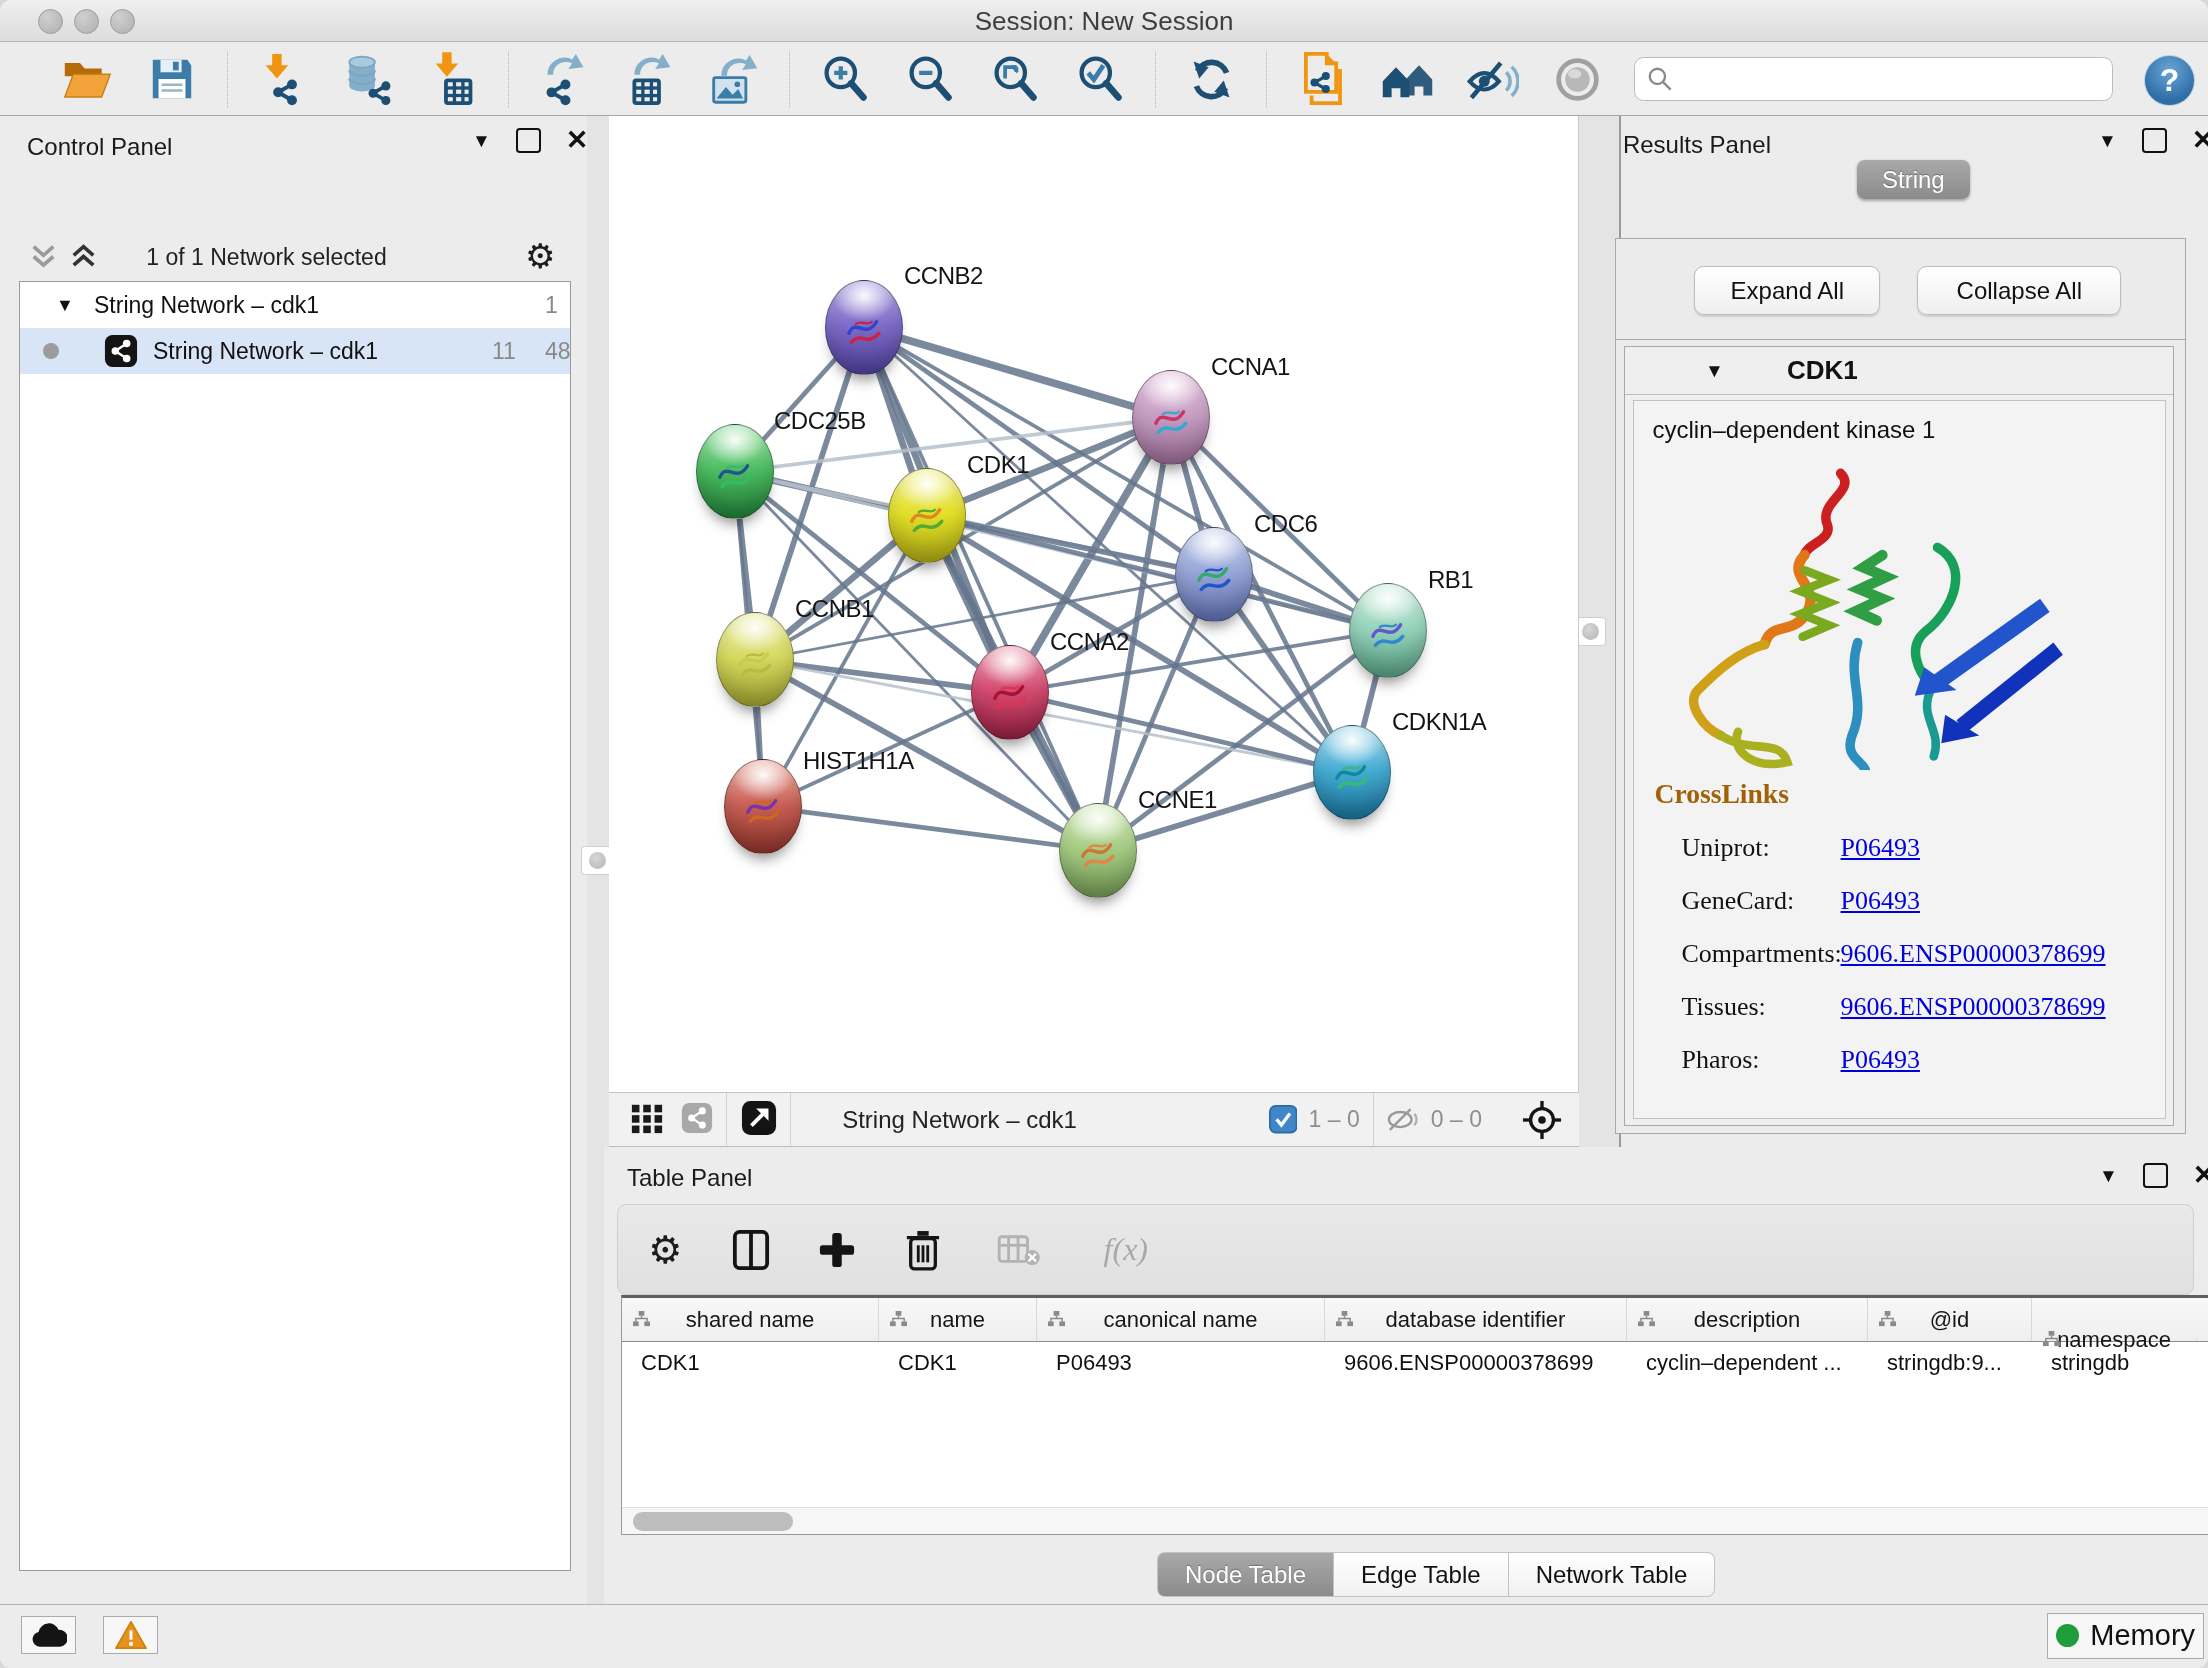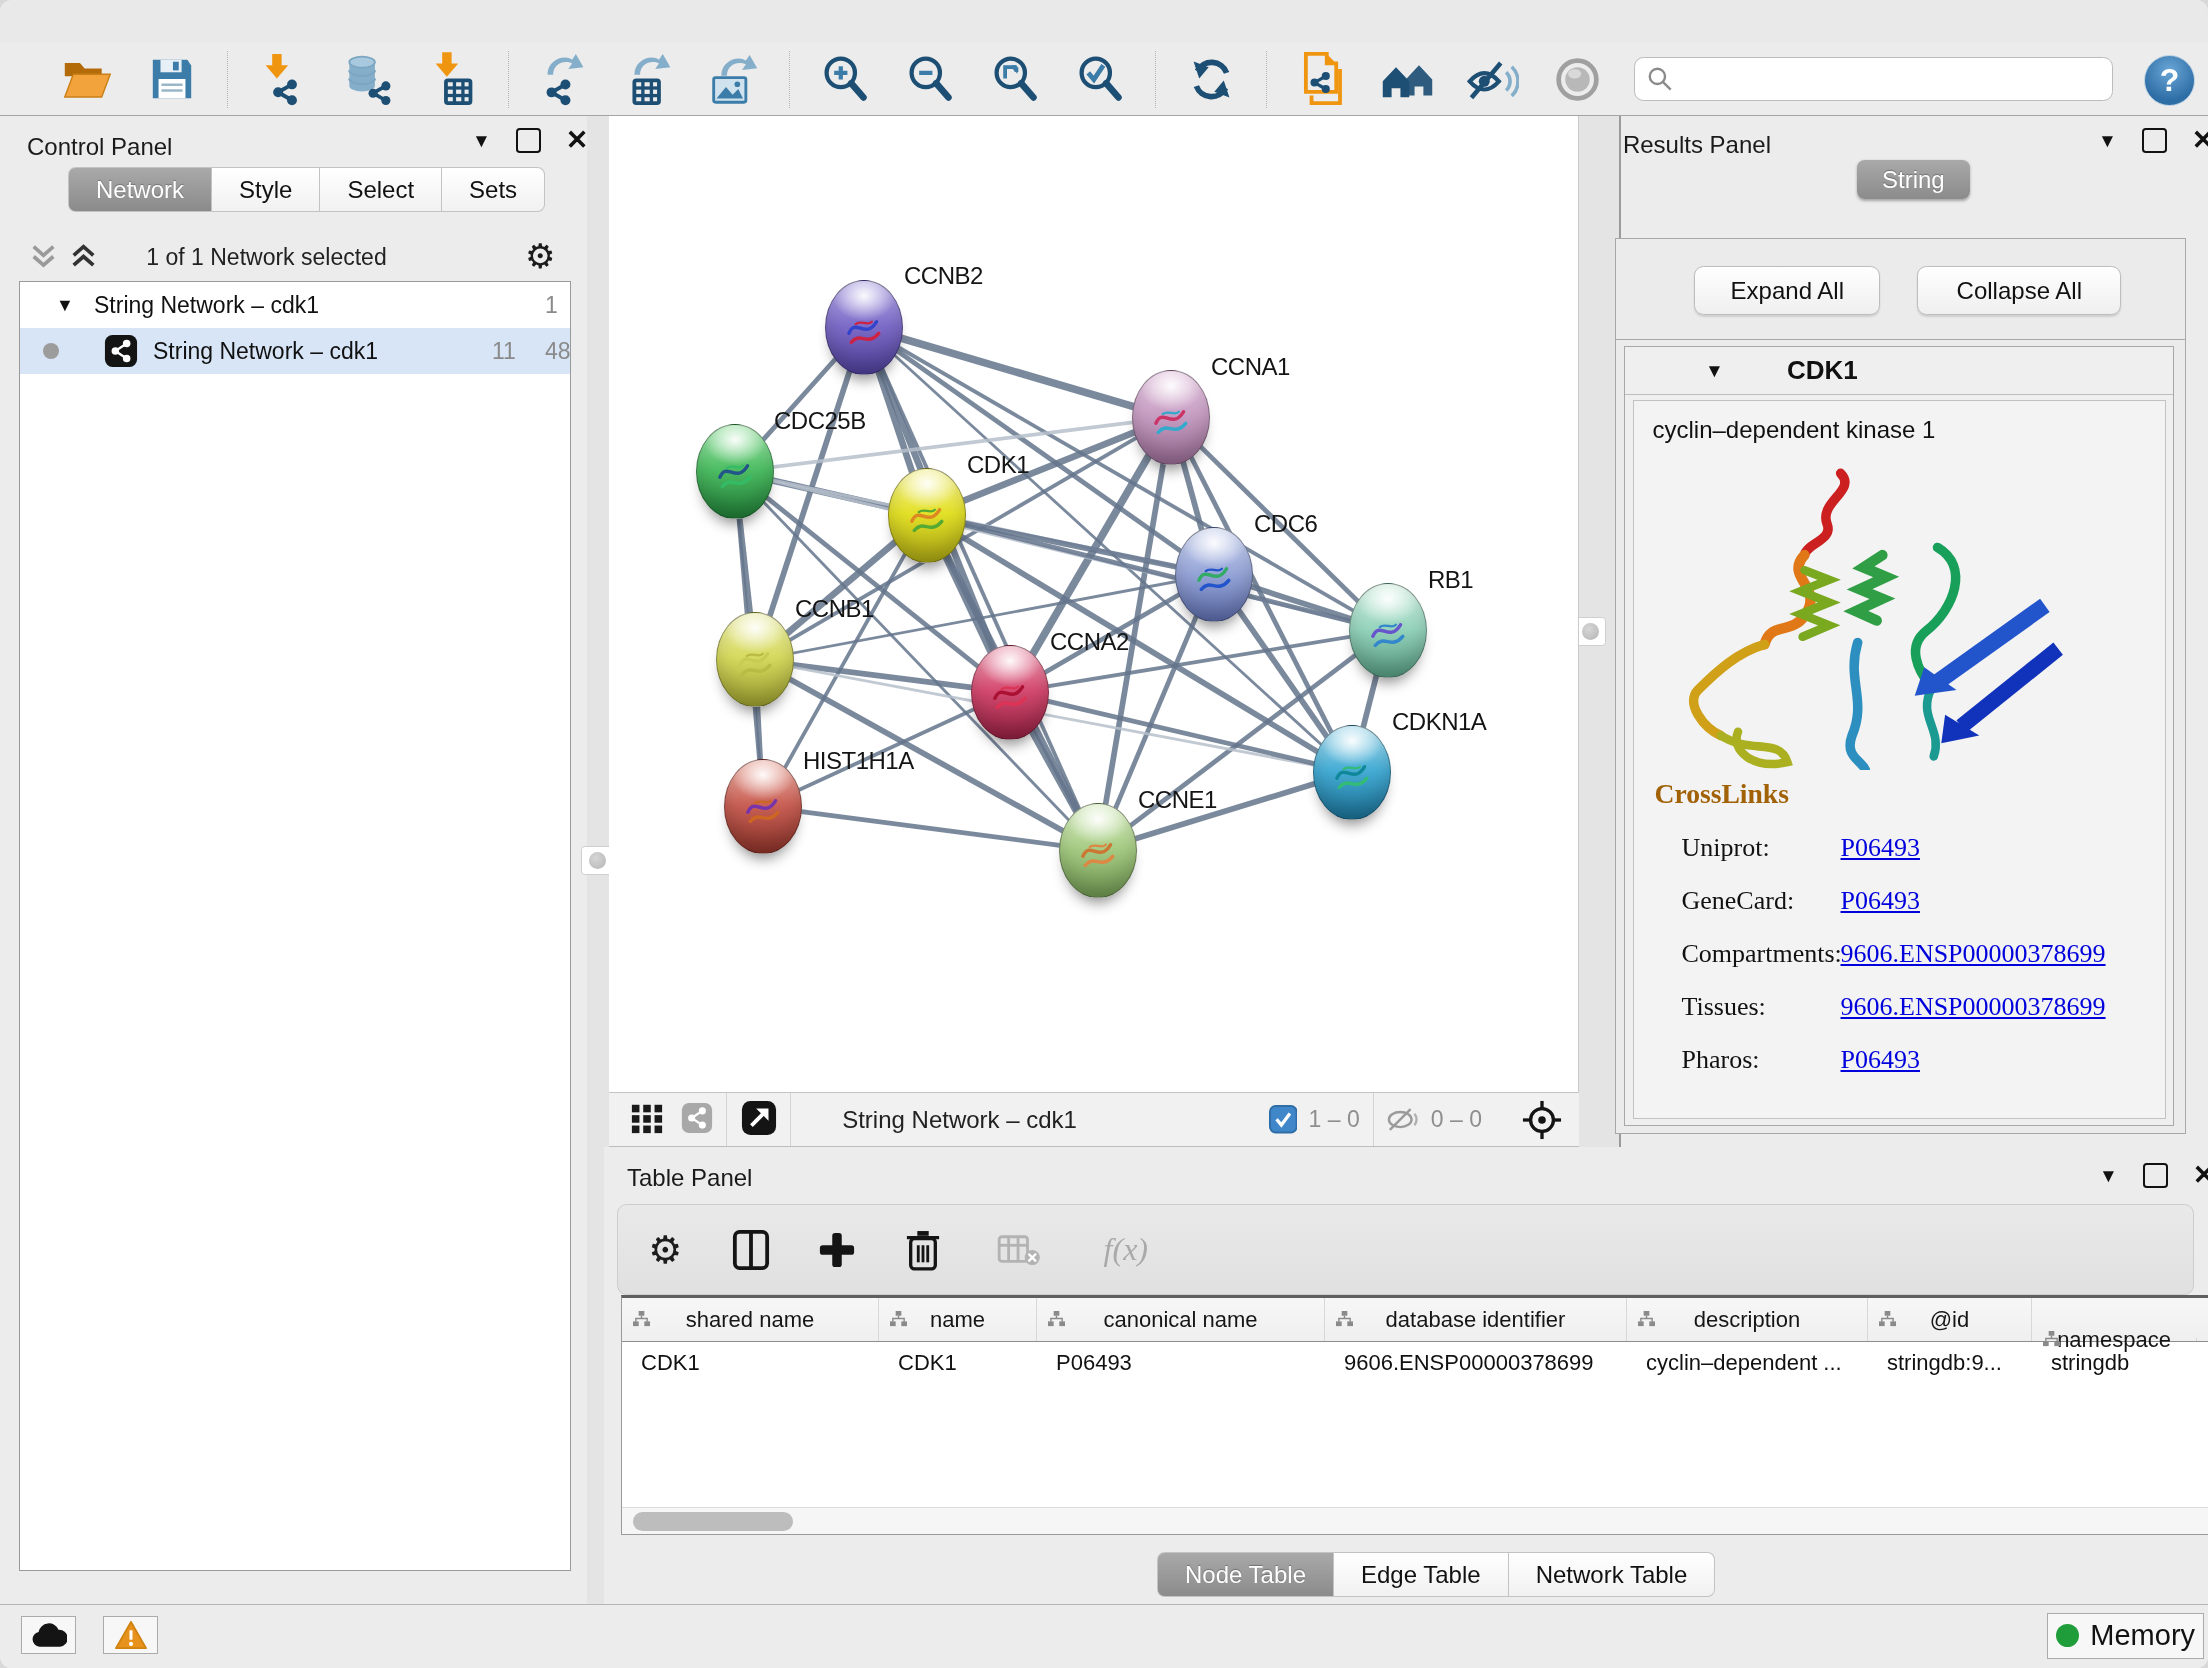--- a/index.html
+++ b/index.html
@@ -134,20 +134,26 @@
             display:flex; align-items:center; justify-content:center; }
   .mem-btn { position:absolute; left:2047px; top:7.6px; width:157px; height:46px; background:#f7f7f7;
              border:1.9px solid #ababab; display:flex; align-items:center; justify-content:center; gap:11.4px; font-size:29px; }
   .mem-dot { width:23px; height:23px; border-radius:50%; background:#1f9d3a; }
 </style>
 </head>
 <body>
 
 <div class="app">
 
+  <div class="titlebar">
+    <div class="traffic" style="left:38px"></div>
+    <div class="traffic" style="left:74px"></div>
+    <div class="traffic" style="left:110px"></div>
+    <div class="win-title">Session: New Session</div>
+  </div>
 
   <div class="toolbar">
       <div class="tb-group">
         <div class="tb-icon">
           <svg width="53" height="48" viewBox="0 0 56 50">
    <path d="M4 8 h16 l5 6 h18 v8 H4 z" fill="#b36b0a"></path>
    <path d="M4 44 L13 20 H52 L43 44 Z" fill="#f3a33c" stroke="#c97f14" stroke-width="1.5"></path>
           </svg>
         </div>
         <div class="tb-icon">
@@ -332,26 +338,20 @@
       <span>?</span>
     </div>
 
   <div class="control-panel">
     <div class="cp-header panel-title">Control Panel</div>
     <div class="panel-ctl" style="left:472px; top:11.4px; gap:25px">
       <span class="pc-tri">▼</span>
       <span class="pc-box"></span>
       <span class="pc-x">✕</span>
     </div>
-    <div class="tabs-row">
-        <div class="seg-tab sel">Network</div>
-        <div class="seg-tab">Style</div>
-        <div class="seg-tab">Select</div>
-        <div class="seg-tab">Sets</div>
-      </div>
     <div class="cp-status">
       <svg class="chev" style="left:30px" width="27" height="25" viewBox="0 0 22 20">
         <polyline points="3,2 11,9 19,2" fill="none" stroke="#9a9a9a" stroke-width="3"></polyline>
         <polyline points="3,10 11,17 19,10" fill="none" stroke="#9a9a9a" stroke-width="3"></polyline>
       </svg>
       <svg class="chev" style="left:70px" width="27" height="25" viewBox="0 0 22 20">
         <polyline points="3,9 11,2 19,9" fill="none" stroke="#333" stroke-width="3"></polyline>
         <polyline points="3,17 11,10 19,17" fill="none" stroke="#333" stroke-width="3"></polyline>
       </svg>
       <div class="txt">1 of 1 Network selected</div>

